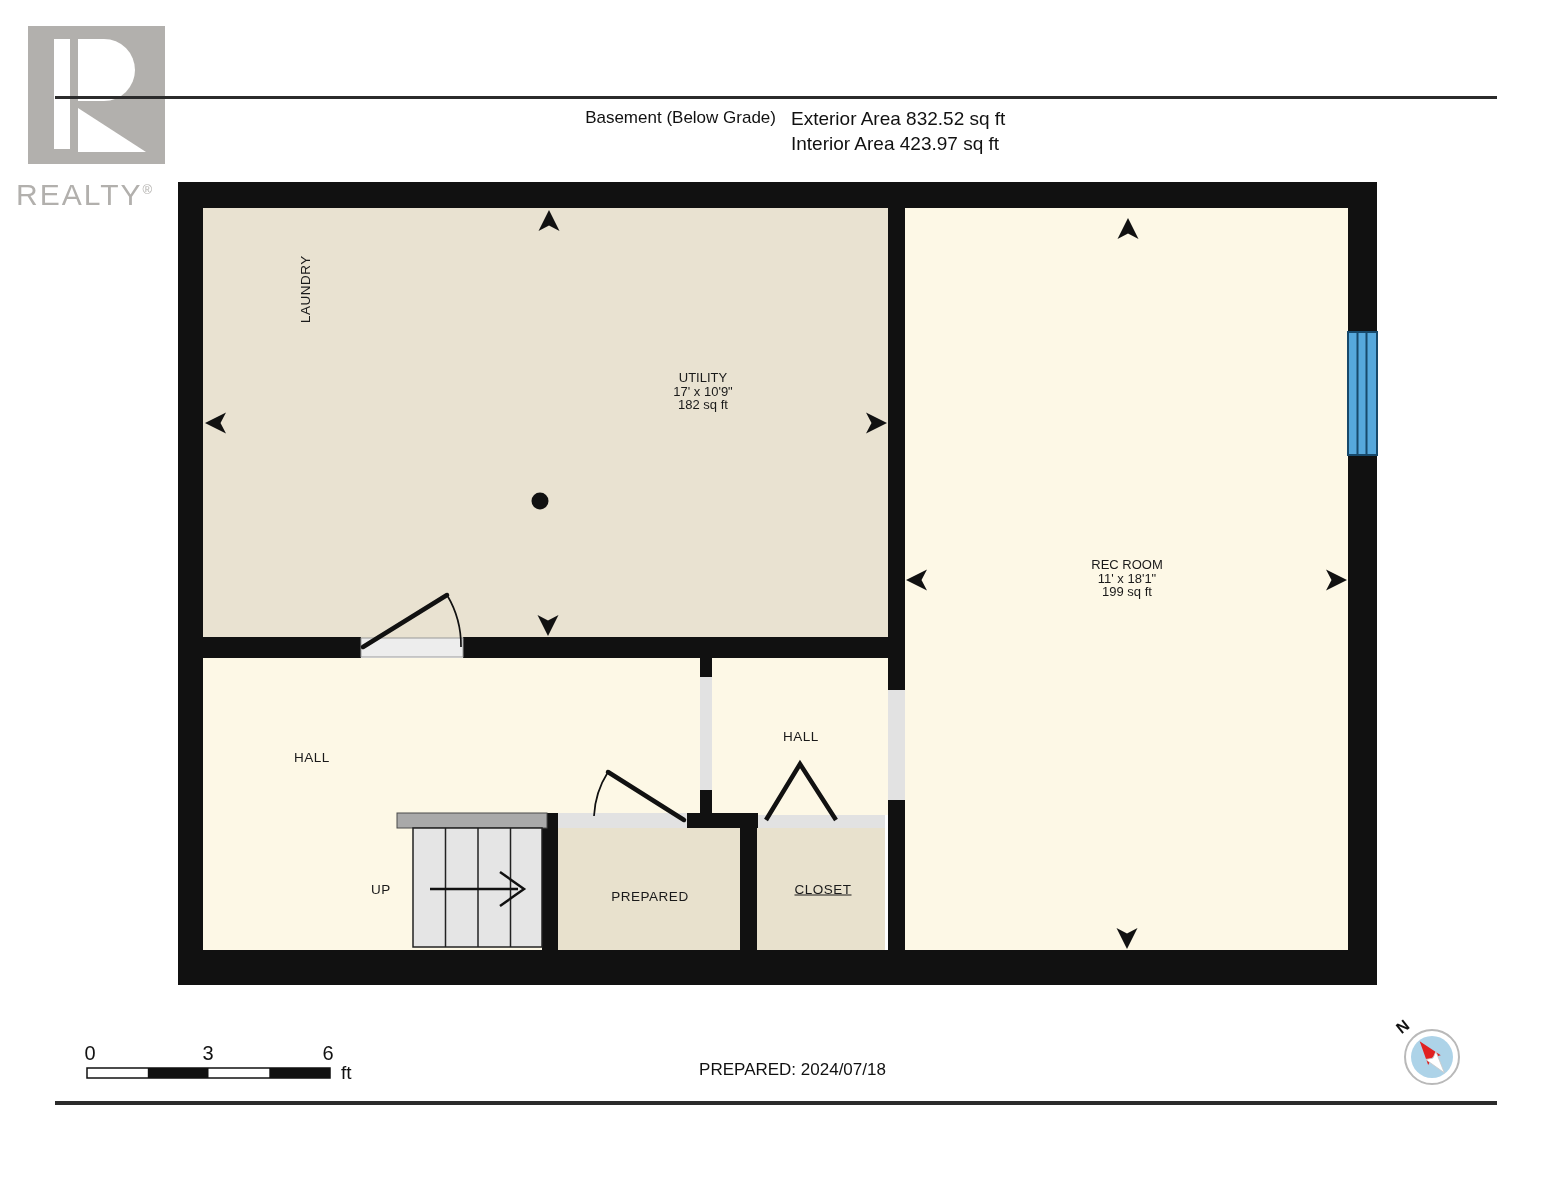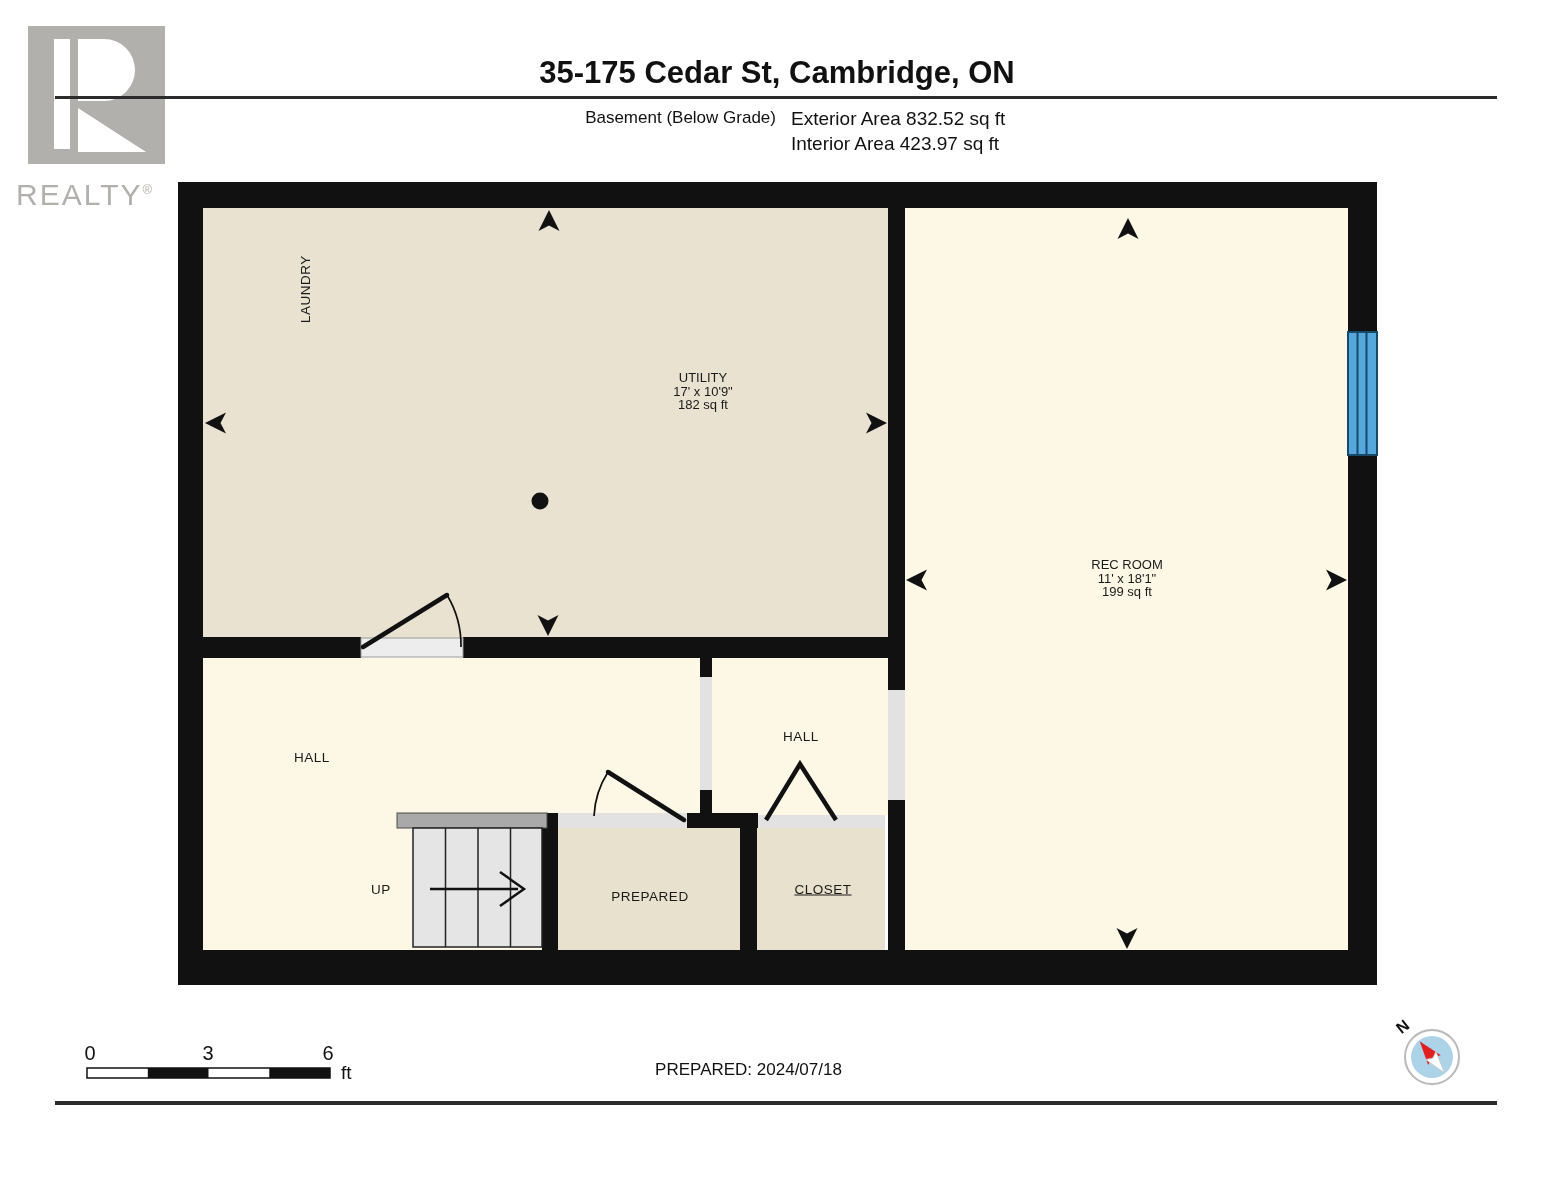--- a/index.html
+++ b/index.html
@@ -33,21 +33,20 @@
 
   <div class="abs" style="left:28px;top:26px;width:137px;height:138px;background:#b2b0ad;">
     <svg width="137" height="138" viewBox="0 0 137 138">
       <rect x="26" y="13" width="16" height="110" fill="#ffffff"></rect>
       <path d="M50,13 L76,13 A31,31 0 0 1 76,75 L50,75 Z" fill="#ffffff"></path>
       <path d="M50,82 L118,126 L50,126 Z" fill="#ffffff"></path>
     </svg>
   </div>
   <div class="abs realtor-word" style="left:16px;top:178px;"><span>REALTY</span><span class="realtor-sup">®</span></div>
 
-  <div class="abs title" style="left:777px;top:55px;transform:translateX(-50%);">35-175 Cedar St, Cambridge, ON</div>
   <div class="abs hline" style="left:55px;top:96px;width:1442px;z-index:5;"></div>
 
   <div class="abs subhead-bold" style="right:777px;top:108px;">Basement (Below Grade)</div>
   <div class="abs subhead" style="left:791px;top:108px;">Exterior Area 832.52 sq ft</div>
   <div class="abs subhead" style="left:791px;top:133px;">Interior Area 423.97 sq ft</div>
 
   <svg class="abs" style="left:0;top:0;" width="1553" height="1200" viewBox="0 0 1553 1200">
 
     <g>
       <rect x="203" y="208" width="685" height="432" fill="#e9e2d1"></rect>
@@ -153,17 +152,17 @@
   <div class="abs room-label ctr" style="left:312px;top:757px;">HALL</div>
   <div class="abs room-label ctr" style="left:801px;top:736px;">HALL</div>
   <div class="abs room-label ctr" style="left:381px;top:889px;">UP</div>
   <div class="abs room-label ctr" style="left:650px;top:896px;">PREPARED</div>
   <div class="abs room-label ctr" style="left:823px;top:889px;text-decoration:underline;">CLOSET</div>
 
   <div class="abs scale-num ctr" style="left:90px;top:1053px;">0</div>
   <div class="abs scale-num ctr" style="left:208px;top:1053px;">3</div>
   <div class="abs scale-num ctr" style="left:328px;top:1053px;">6</div>
   <div class="abs scale-num" style="left:341px;top:1062px;font-size:19px;">ft</div>
-  <div class="abs prepared ctr" style="left:737px;top:1070px;padding-left:23px;">PREPARED: 2024/07/18</div>
+  <div class="abs prepared ctr" style="left:781px;top:1070px;padding-left:23px;">PREPARED: 2024/07/18</div>
 
   <div class="abs hline" style="left:55px;top:1101px;width:1442px;height:3.5px;z-index:3;"></div>
 
 </div>
 
 </body></html>

